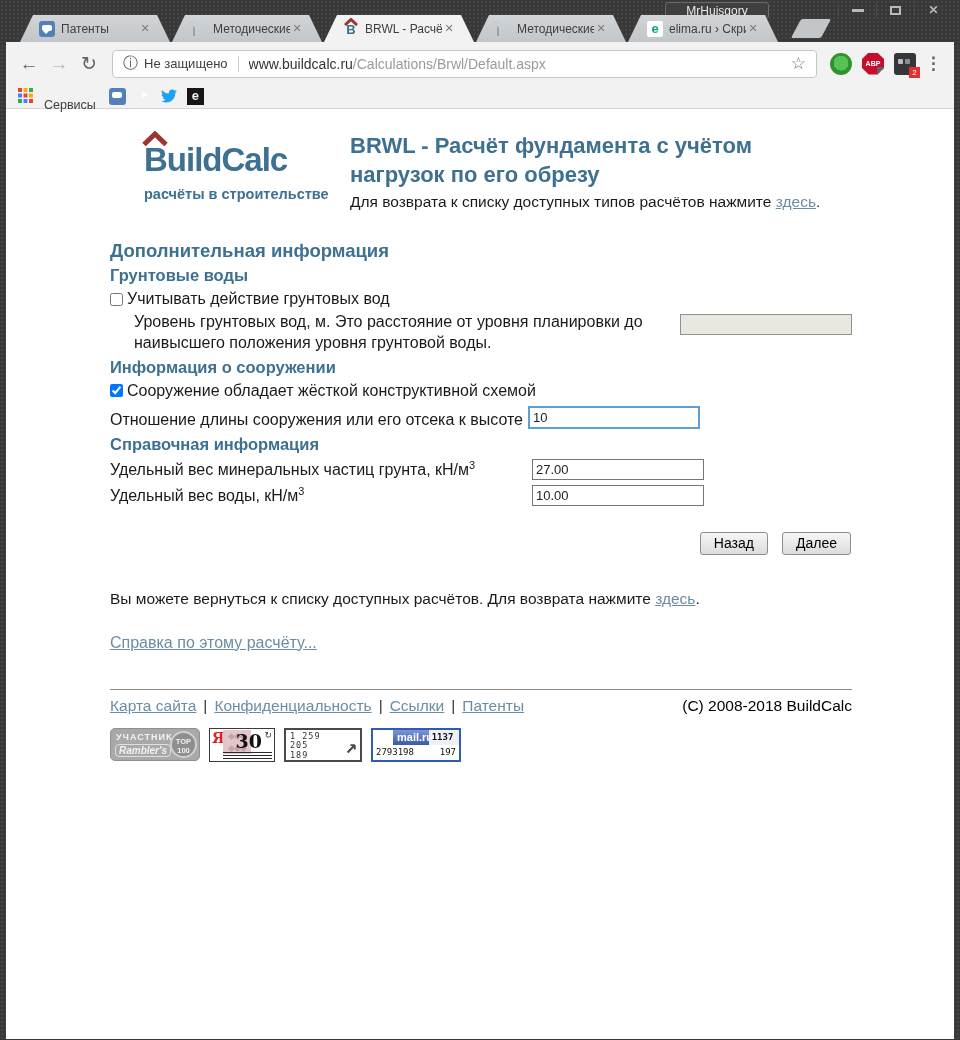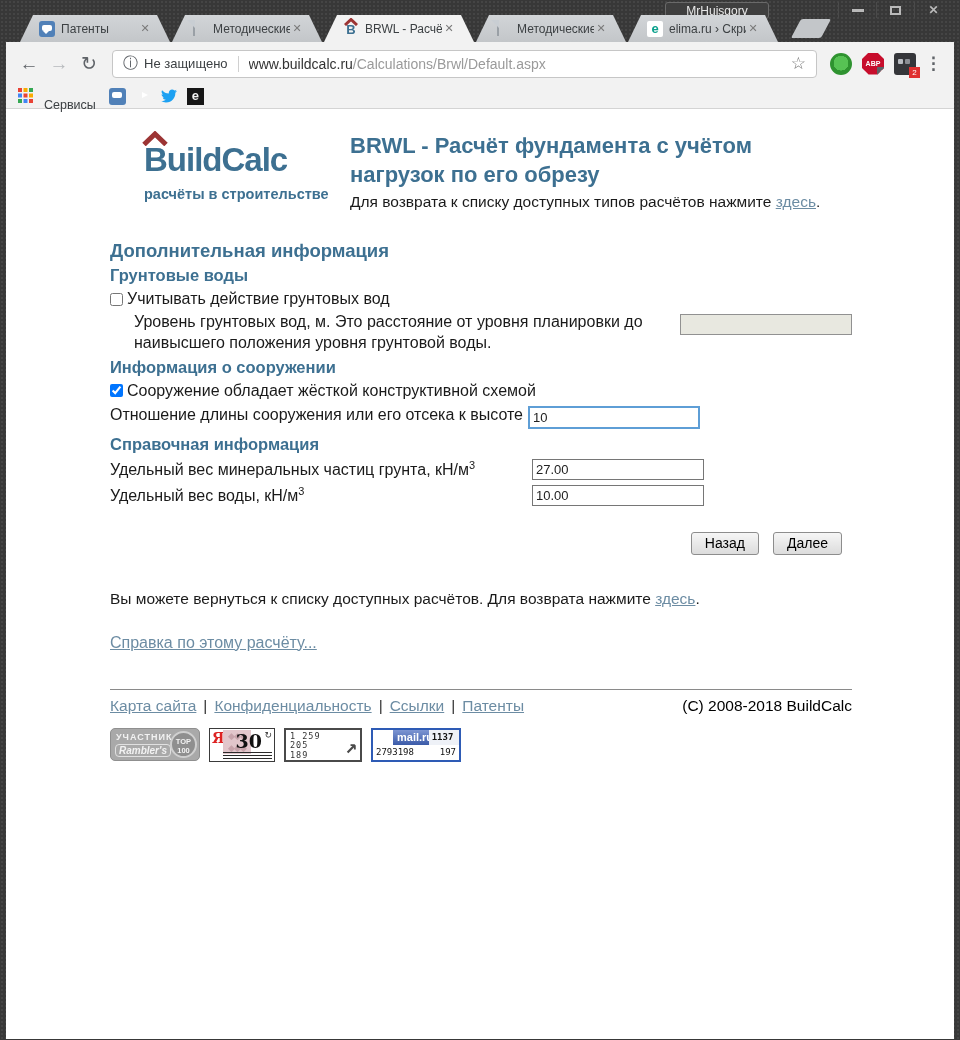--- a/index.html
+++ b/index.html
@@ -100,28 +100,28 @@
   a.lnk { color:#6c8ca3; text-decoration:underline; cursor:pointer; }
 
   h2.sec { font-size:18.5px; font-weight:bold; color:#3d7091; margin-top:27px; }
   h3.sec { font-size:16.5px; font-weight:bold; color:#3d7091; margin-top:4px; }
   .chk-row { display:flex; align-items:center; margin:5px 0 4px 0; font-size:16px; }
   .chk-row input { width:13px; height:13px; margin-right:4px; flex:none; }
   .field-row { display:flex; align-items:flex-start; margin:4px 0; font-size:16px; }
   .gw-label { width:562px; line-height:1.3;margin-left:24px; }
   .gw-input { margin-left:auto; width:172px; height:21px; background:#e8e8e0;
     border:1px solid #919191; margin-top:2px; }
-  .inline-row { display:flex; align-items:flex-start; font-size:16px; margin:6px 0; }
+  .inline-row { display:flex; align-items:flex-end; font-size:16px; margin:6px 0; }
   .txt-input { height:21px; border:1px solid #767676; font-size:13px; padding:0 3px;
     font-family:"Liberation Sans",sans-serif; color:#222; }
   .focused { border:2px solid #5e9ed6; height:23px; }
   .ref-row { display:flex; align-items:center; font-size:16px; margin:5px 0; }
   .ref-label { width:422px; flex:none; }
   sup { font-size:11px; }
-  .btn-row { display:flex; justify-content:flex-end; gap:14px; margin:26px 10px 0 0; }
+  .btn-row { display:flex; justify-content:flex-end; gap:14px; margin:26px 1px 0 0; }
   .btn { font-size:14px; font-family:"Liberation Sans",sans-serif; color:#000;
     background:linear-gradient(#f6f6f6,#dcdcdc); border:1px solid #8d8d8d; border-radius:3px;
     padding:2px 13px; height:23px; }
   .outro { font-size:15.5px; margin-top:35px; }
   .help-link { display:inline-block; font-size:16px; margin-top:26px; }
 
   .footer { border-top:1px solid #8a8a8a; margin-top:37px; padding-top:7px;
     display:flex; justify-content:space-between; font-size:15.5px; align-items:baseline; }
   .f-links { display:flex; gap:7px; align-items:baseline; }
   .f-sep { color:#333; }

